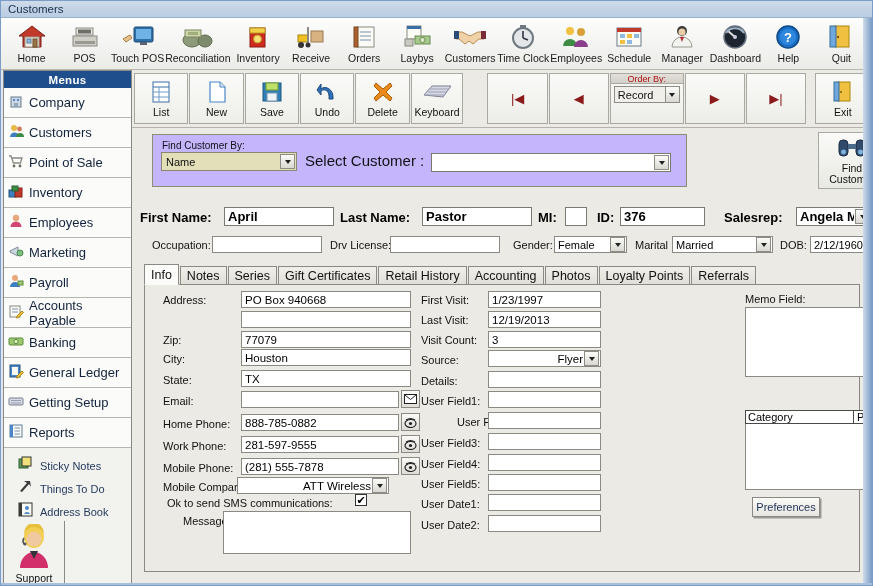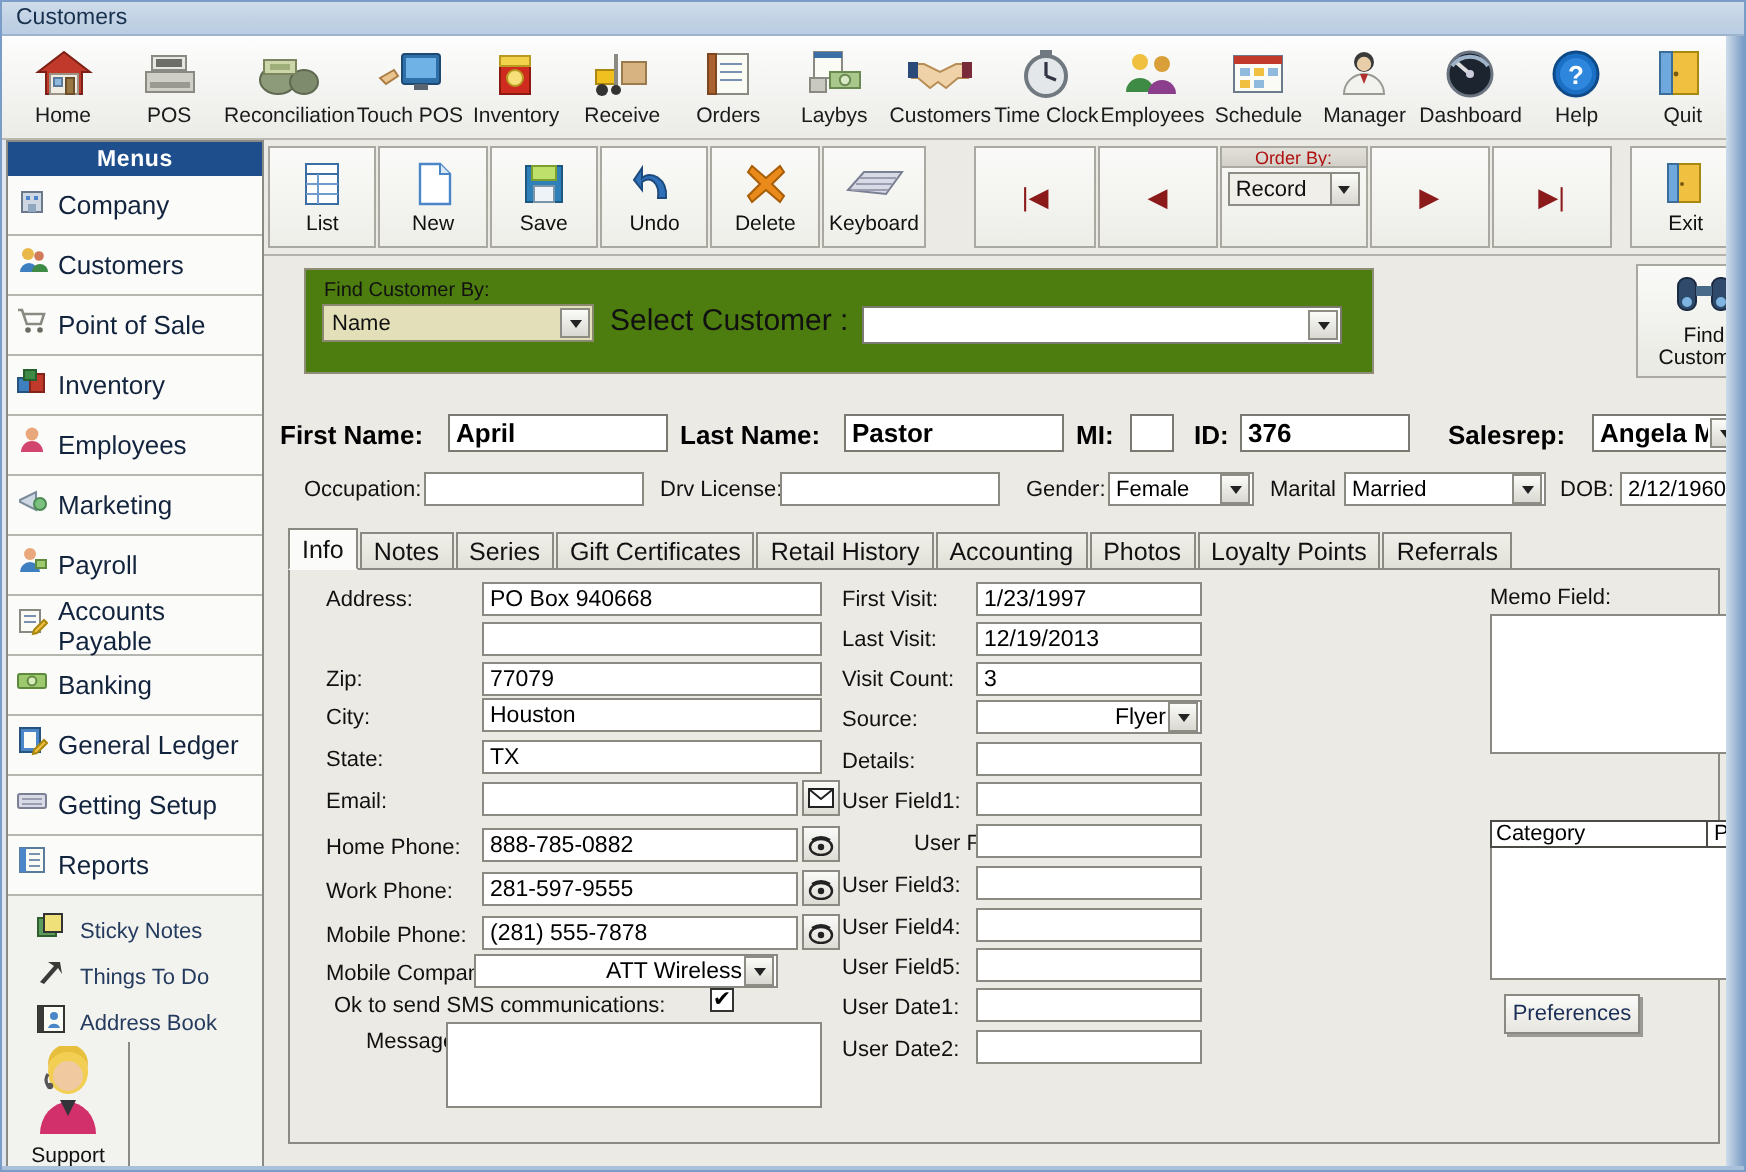--- a/index.html
+++ b/index.html
@@ -140,21 +140,21 @@
     position: absolute; left: 131px; top: 127px;
     width: 740px; height: 457px;
     background: #eceae4;
     overflow: hidden;
   }
 
   
   #findbar {
     position: absolute; left: 20px; top: 6px;
     width: 535px; height: 53px;
-    background: #4d7c0f;
+    background: #c4b5fd;
     border: 1px solid #8f8d75;
   }
   #findbar .fcby { position:absolute; left:9px; top:5px; font-size:10px; color:#111; }
   #fcby-sel {
     position: absolute; left: 8px; top: 17px;
     width: 136px; height: 19px;
     background: #e3dfb9; border: 1px solid #8a8870;
     display: flex; align-items: center; justify-content: space-between;
     font-size: 11px; color: #111; padding-left: 4px;
   }
@@ -311,42 +311,42 @@
         <svg width="30" height="28" viewBox="0 0 30 28">
             <rect x="3" y="13" width="24" height="10" fill="#cfcfc8" stroke="#8a8a82"></rect>
             <rect x="6" y="5" width="17" height="7" fill="#e8e8e2" stroke="#8a8a82"></rect>
             <rect x="8" y="6.5" width="13" height="4" fill="#6e6e68"></rect>
             <rect x="5" y="18" width="20" height="3" fill="#9a9a92"></rect>
           </svg>
       </span>
       <span class="tb-lb">POS</span>
     </div>
 
+    <div class="tb-item">
+      <span class="tb-ico">
+        <svg width="34" height="28" viewBox="0 0 34 28">
+            <rect x="13" y="4" width="19" height="15" rx="1.5" fill="#2f6fa8" stroke="#1d4a72"></rect>
+            <rect x="15" y="6" width="15" height="10" fill="#6fb3e6"></rect>
+            <rect x="19" y="19" width="7" height="3" fill="#5a6370"></rect>
+            <path d="M2 16 l7-4 2 3 -6 4z" fill="#e9c48e" stroke="#a97c44"></path>
+          </svg>
+      </span>
+      <span class="tb-lb">Touch POS</span>
+    </div>
+
     <div class="tb-item" style="width:80px">
       <span class="tb-ico">
         <svg width="34" height="28" viewBox="0 0 34 28">
             <ellipse cx="11" cy="17" rx="9" ry="7" fill="#8e9b7a" stroke="#5f6a50"></ellipse>
             <ellipse cx="24" cy="18" rx="7" ry="6" fill="#7e8b6c" stroke="#5f6a50"></ellipse>
             <rect x="4" y="7" width="16" height="7" fill="#cdd6a9" stroke="#7b8560"></rect>
             <rect x="7" y="9" width="10" height="3" fill="#9fae7a"></rect>
           </svg>
       </span>
       <span class="tb-lb">Reconciliation</span>
-    </div>
-
-    <div class="tb-item">
-      <span class="tb-ico">
-        <svg width="34" height="28" viewBox="0 0 34 28">
-            <rect x="13" y="4" width="19" height="15" rx="1.5" fill="#2f6fa8" stroke="#1d4a72"></rect>
-            <rect x="15" y="6" width="15" height="10" fill="#6fb3e6"></rect>
-            <rect x="19" y="19" width="7" height="3" fill="#5a6370"></rect>
-            <path d="M2 16 l7-4 2 3 -6 4z" fill="#e9c48e" stroke="#a97c44"></path>
-          </svg>
-      </span>
-      <span class="tb-lb">Touch POS</span>
     </div>
 
     <div class="tb-item">
       <span class="tb-ico">
         <svg width="30" height="28" viewBox="0 0 30 28">
             <rect x="7" y="5" width="15" height="19" fill="#cf2b1e" stroke="#8b1a12"></rect>
             <rect x="7" y="5" width="15" height="5" fill="#f2d24a" stroke="#b99a20"></rect>
             <circle cx="14.5" cy="16" r="4" fill="#f7e07a" stroke="#b99a20"></circle>
           </svg>
       </span>

